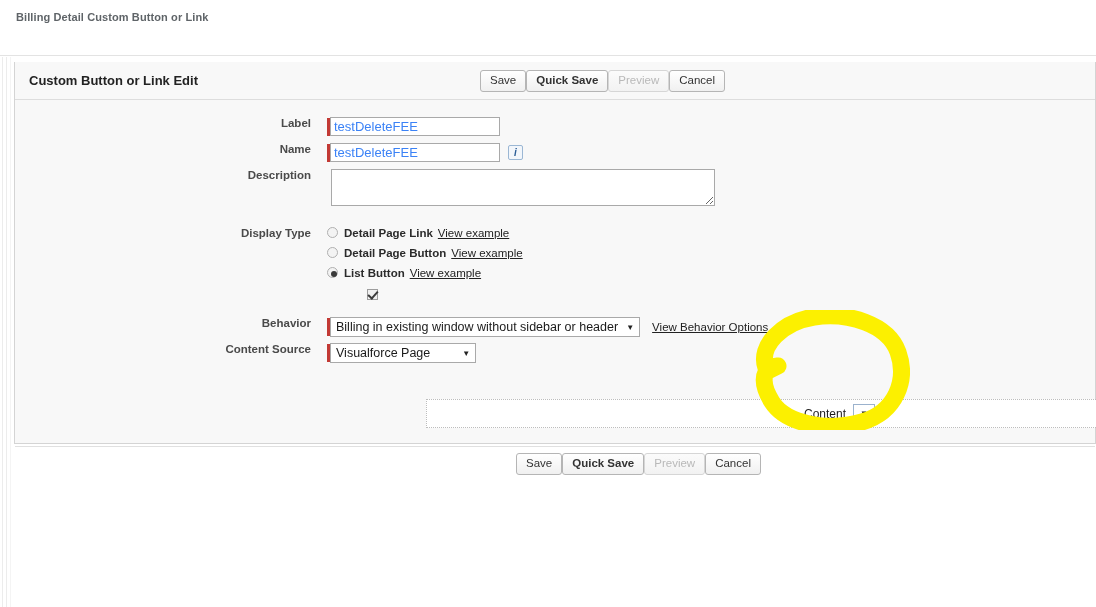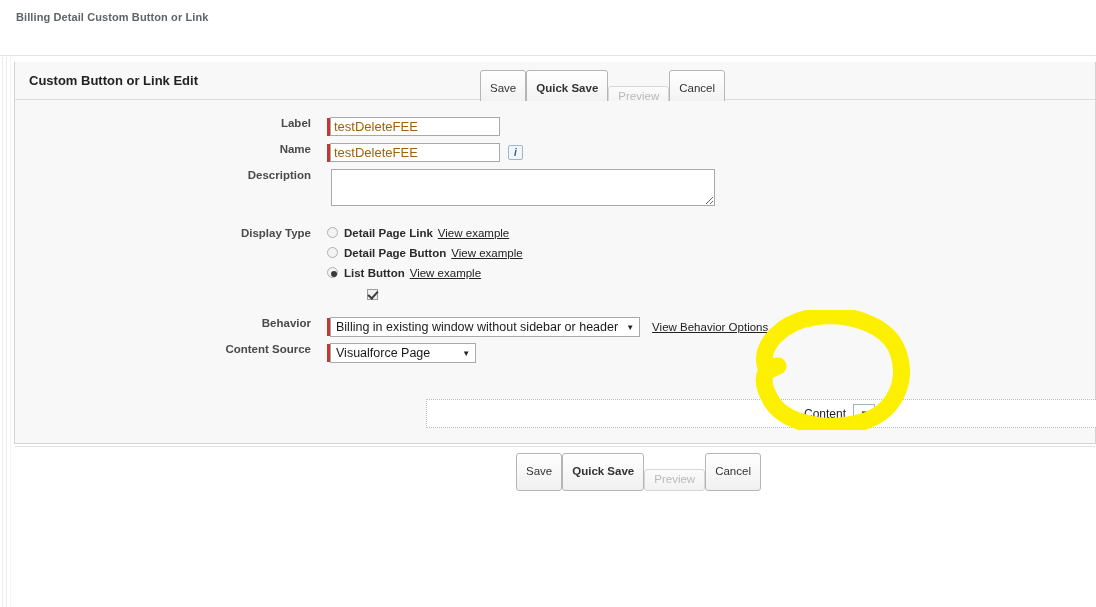--- a/index.html
+++ b/index.html
@@ -107,21 +107,20 @@
     line-height: 13px;
     cursor: pointer;
     white-space: nowrap;
   }
   .btn.bold { font-weight: bold; }
   .btn.disabled {
     color: #b9b9b9;
     border-color: #d6d6d6;
     background: linear-gradient(to bottom, #fbfbfb 0%, #f2f2f2 100%);
     cursor: default;
-    margin-top: 16px;
   }
 
   
   #form-body {
     position: absolute;
     left: 0; top: 39px;
     width: 1080px;
     height: 306px;
     background: #f8f8f8;
   }
@@ -151,21 +150,21 @@
     width: 3px;
     height: 18px;
     background: #c23934;
     vertical-align: middle;
     margin-right: 0px;
   }
 
   input.txt {
     font-family: "Liberation Sans", sans-serif;
     font-size: 13px;
-    color: #a16207;
+    color: #3b82f6;
     border: 1px solid #a9a9a9;
     background: #ffffff;
     padding: 1px 3px;
     height: 19px;
     vertical-align: middle;
     outline: none;
   }
   textarea.ta {
     font-family: "Liberation Sans", sans-serif;
     font-size: 13px;

